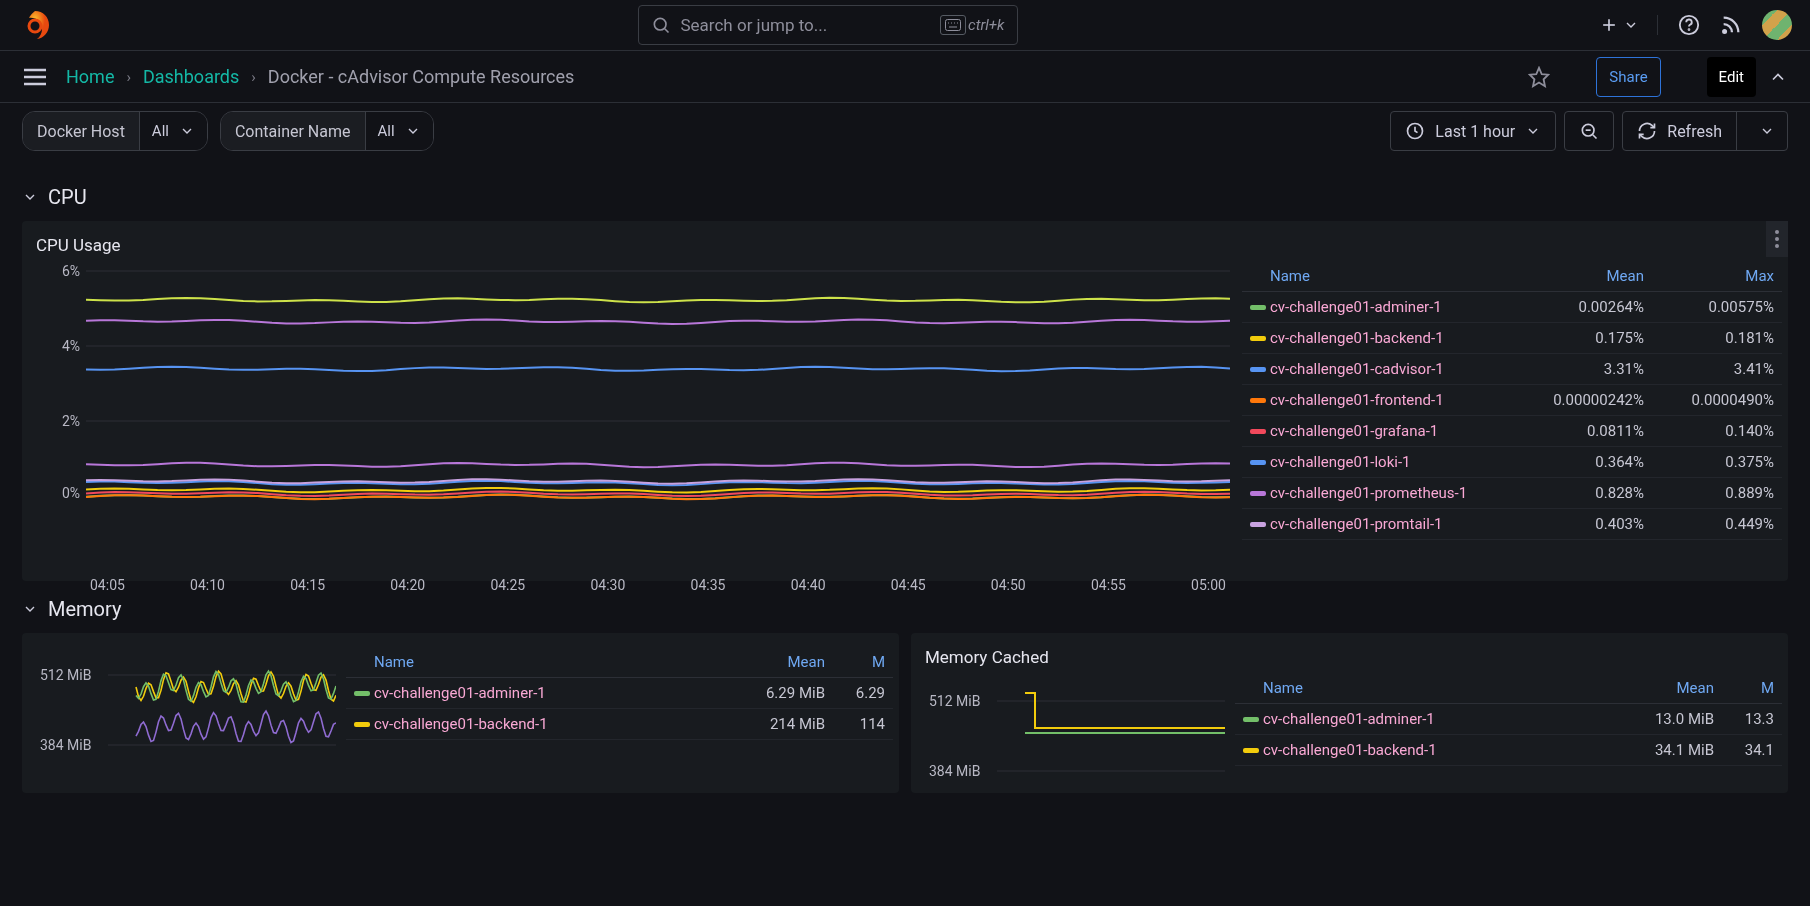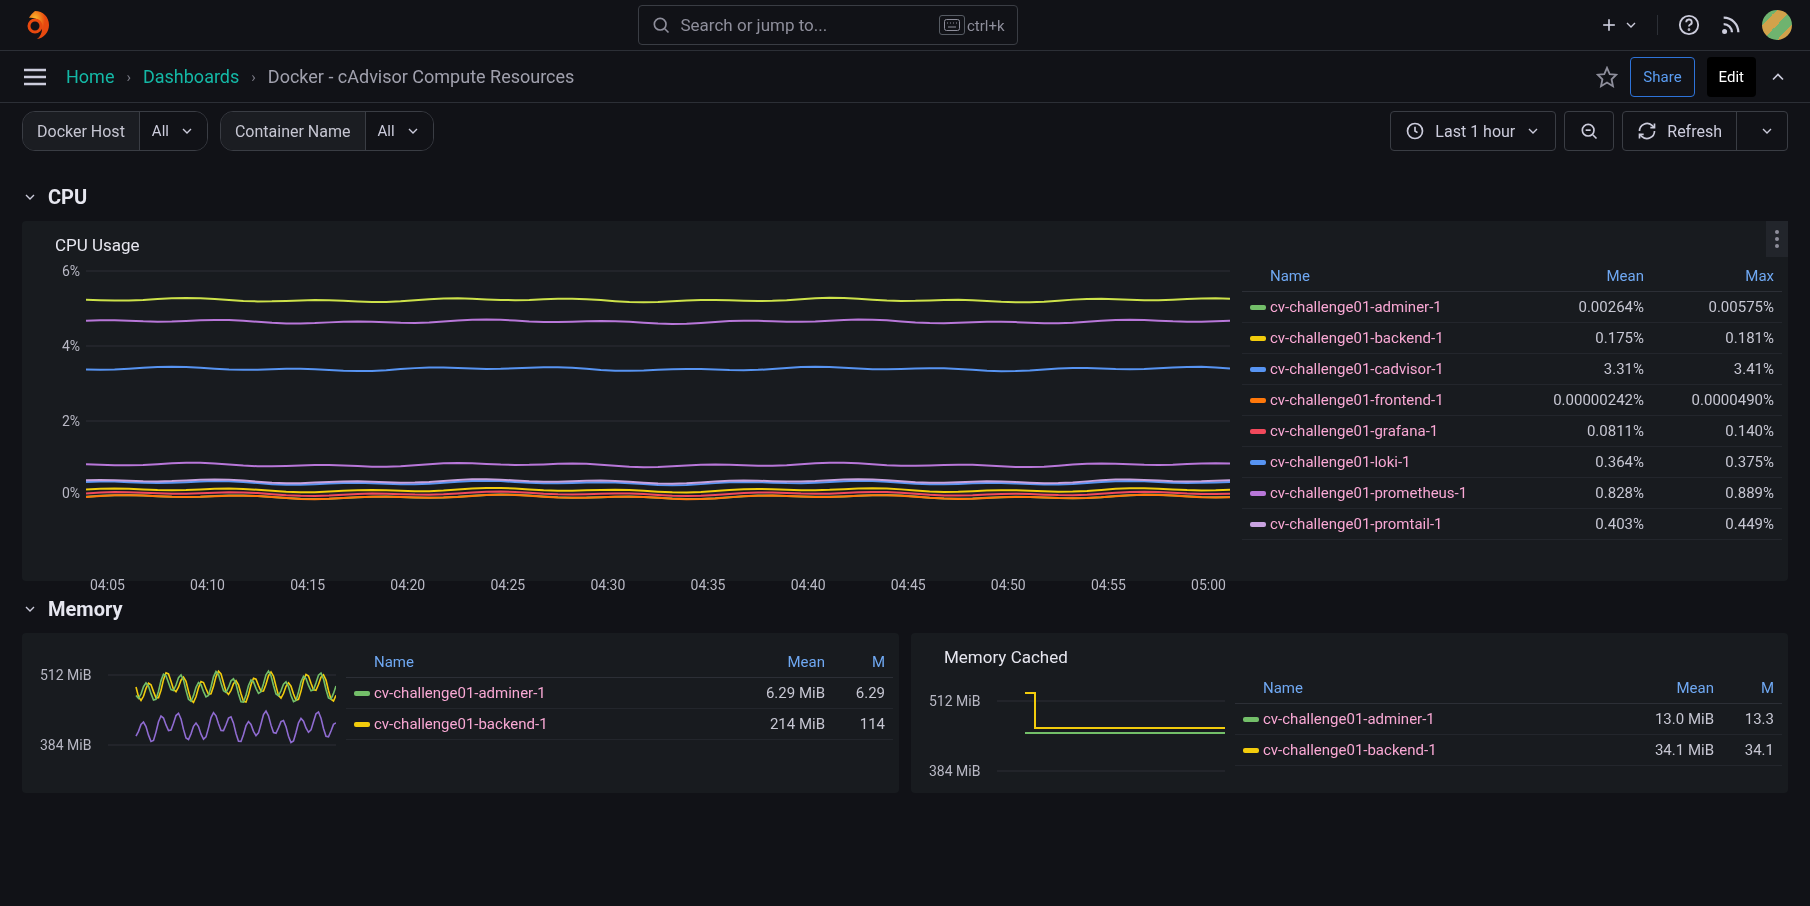--- a/index.html
+++ b/index.html
@@ -25,22 +25,22 @@
     display: flex; align-items: center;
     gap: 10px;
     width: 380px; height: 40px;
     border: 1px solid #3a3d44;
     border-radius: 4px;
     padding: 0 12px;
     margin: 0 auto;
   }
   .search-placeholder { color: #8e8e9b; font-size: 17px; flex: 1; }
   .kbd {
-    display: flex; align-items: flex-end; gap: 2px;
-    color: #8e8e9b; font-size: 15px;
+    display: flex; align-items: center; gap: 2px;
+    color: #8e8e9b; font-size: 15px; font-style: italic;
   }
   .kbd-box {
     display: inline-flex; align-items: center; justify-content: center;
     border: 1px solid #565b63; border-radius: 3px;
     padding: 1px 4px; height: 20px;
   }
   .topbar-right { display: flex; align-items: center; gap: 20px; margin-left: 20px; }
   .icon-btn { display: inline-flex; align-items: center; gap: 4px; color: #ccccdc; cursor: pointer; }
   .plus-group { display: flex; align-items: center; gap: 4px; border-right: 1px solid #2c2f36; padding-right: 18px; }
   .avatar { width: 30px; height: 30px; border-radius: 50%; background: linear-gradient(135deg, #6fb36f 25%, #d1a24b 25%, #d1a24b 50%, #6fb36f 50%, #6fb36f 75%, #d1a24b 75%); }
@@ -54,21 +54,21 @@
     gap: 12px;
   }
   .hamburger { margin-right: 6px; cursor: pointer; }
   .bc-item { font-size: 18px; color: #14b8a6; }
   .bc-sep { color: #7a7a85; }
   .bc-current { color: #a0a0ad; }
   .bc-right { margin-left: auto; display: flex; align-items: center; gap: 12px; }
   .btn {
     height: 40px; padding: 0 12px;
     border-radius: 4px; display: inline-flex; align-items: center;
-    font-size: 15px; cursor: pointer;
+    font-size: 15px; cursor: pointer; margin-left: 34px;
   }
   .btn-outline-blue { border: 1px solid #2e73d9; color: #5a9cf2; }
   .btn-blue { background: #000000; color: #fff; }
   .star-btn, .collapse-btn { color: #8e8e9b; cursor: pointer; }
 
   
   .toolbar {
     height: 56px;
     display: flex; align-items: center;
     padding: 0 22px; gap: 12px;
@@ -84,31 +84,31 @@
     cursor: pointer; font-size: 16px;
   }
   .refresh-group { padding: 0; }
   .refresh-main { display: flex; align-items: center; gap: 10px; padding: 0 14px; border-right: 1px solid #3a3d44; height: 100%; }
   .refresh-caret { padding: 0 12px; }
 
   
   .content { padding: 10px 22px; }
   .row-header {
     display: flex; align-items: center; gap: 10px;
-    font-size: 20px; font-weight: 700; color: #e6e6ef;
+    font-size: 20px; font-weight: 400; color: #e6e6ef;
     margin: 16px 0 12px; cursor: pointer;
   }
 
   .panel {
     background: #181b1f;
     border-radius: 4px;
     padding: 14px 6px 10px 14px;
     position: relative;
   }
-  .panel-title { font-size: 17px; color: #e6e6ef; margin-bottom: 6px; margin-left: 19px; }
+  .panel-title { font-size: 17px; color: #e6e6ef; margin-bottom: 6px; }
   .panel-kebab {
     position: absolute; right: 0; top: 0;
     width: 22px; height: 36px;
     display: flex; align-items: center; justify-content: center;
     background: #22252b; cursor: pointer;
   }
 
   .panel-cpu { display: flex; height: 310px; }
   .chart-wrap { flex: 1; display: flex; position: relative; padding-right: 12px; }
   .yaxis { width: 50px; font-size: 14px; color: #b8b8c4; position: relative; }

